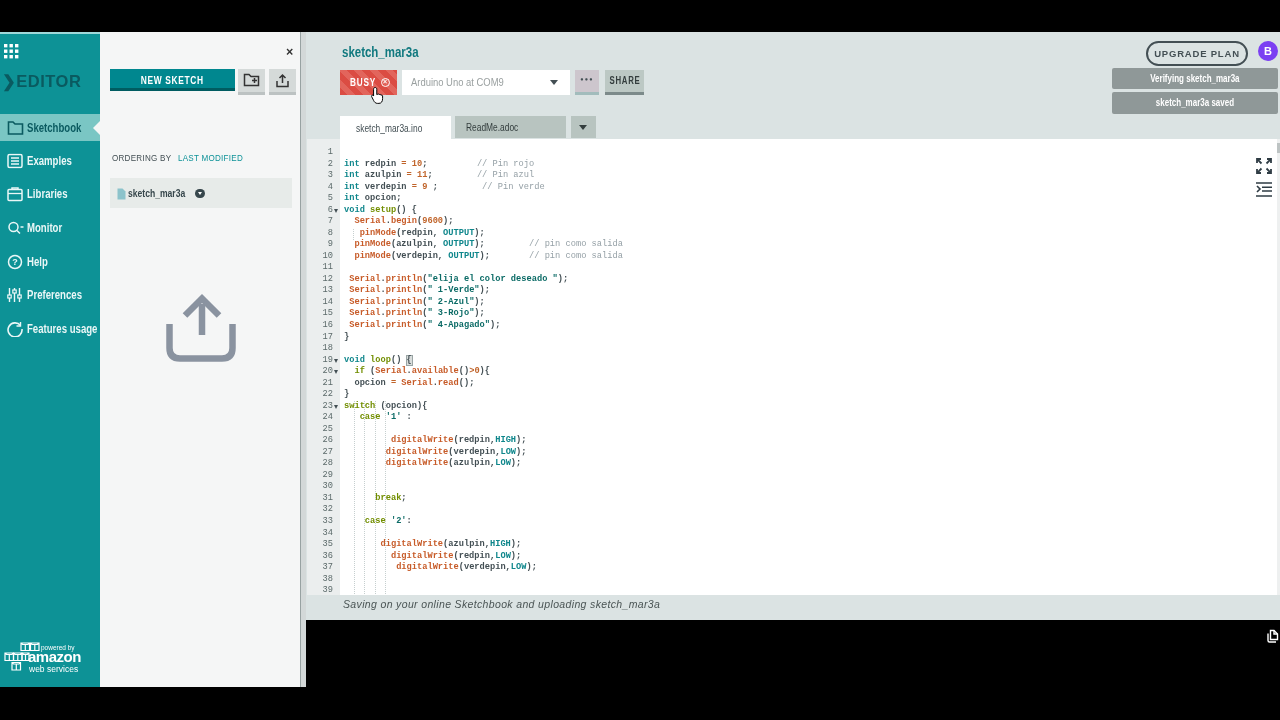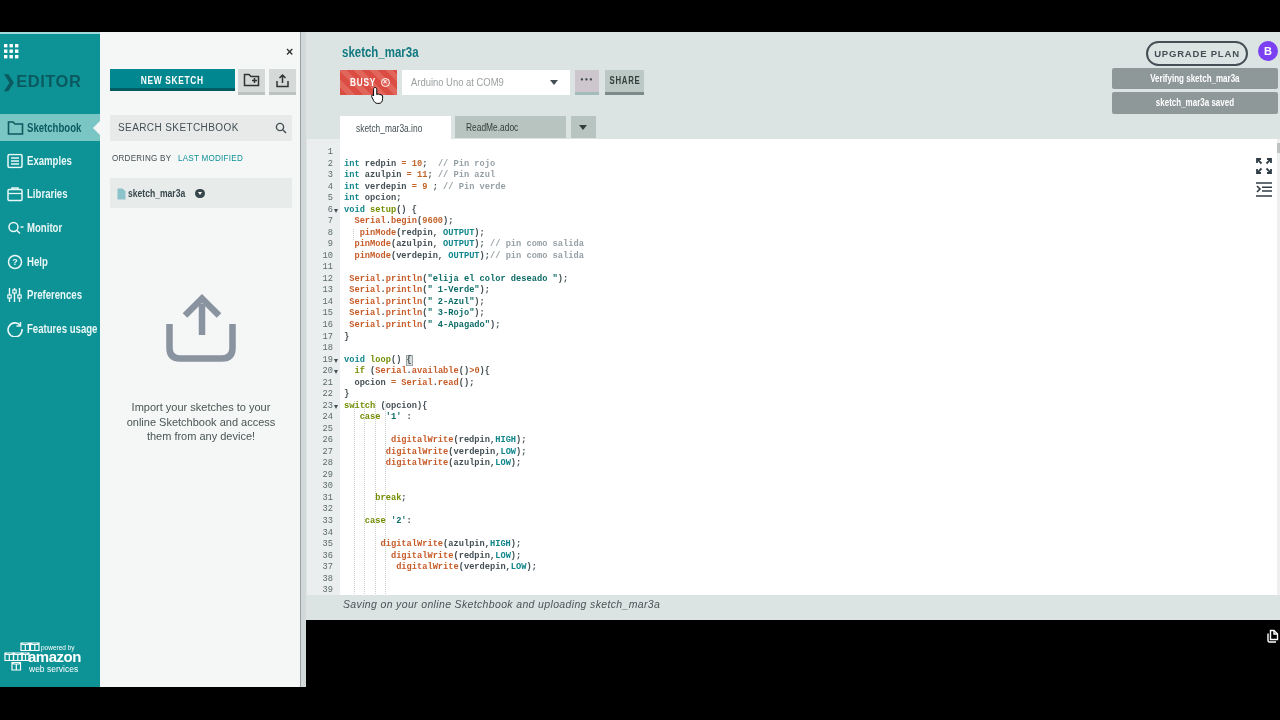--- a/index.html
+++ b/index.html
@@ -58,21 +58,21 @@
 
   
   #codewrap { left:1px; top:107px; width:974px; height:456px; background:#fff; overflow:hidden; }
   #gutter { position:absolute; left:0; top:0; width:33px; height:456px; background:#ebeeee; color:#5b6a6a; font-family:"Liberation Mono", monospace; font-size:8.7px; line-height:11.53px; text-align:right; padding:8px 7px 0 0; }
   #code { position:absolute; left:37px; top:8px; font-family:"Liberation Mono", monospace; font-size:8.7px; line-height:11.53px; font-weight:bold; color:#434f54; white-space:pre; }
   #code .k { color:#0e868b; } 
   #code .g { color:#728e00; } 
   #code .f { color:#c75b28; } 
   #code .n { color:#c0642a; } 
   #code .s { color:#0b6b66; } 
-  #code .c { color:#95a0a6; font-weight:bold; } 
+  #code .c { color:#95a0a6; font-weight:normal;margin-left:39px; } 
   .fold { position:absolute; width:0; height:0; border-left:2.8px solid transparent; border-right:2.8px solid transparent; border-top:4px solid #434f54; }
   .guide { position:absolute; width:0; border-left:1px dotted #c6cfcf; }
   #brkbox { position:absolute; left:99px; top:216px; width:6.5px; height:10.5px; background:#d9dddc; border:1px solid #9aa5a5; }
   
   #scroll { position:absolute; left:970px; top:0; width:4px; height:456px; background:#eef0f0; }
   #scroll .th { position:absolute; left:0; top:4px; width:4px; height:10px; background:#bdc3c3; }
 
   #statusbar { left:37px; top:566px; font-size:10.5px; color:#4a5454; letter-spacing:0.35px;font-style:italic; }
 
   
@@ -176,43 +176,36 @@
         <path d="M1.5 12.5 V1.5 H6 L8 3.5 H15.5 V12.5 Z" fill="none" stroke="#333" stroke-width="1.5"></path>
         <path d="M11.5 5 v5 M9 7.5 h5" stroke="#333" stroke-width="1.5"></path>
       </svg>
   </div>
   <div class="iconbtn abs" style="left:169px;">
     <svg width="15" height="16" viewBox="0 0 15 16" style="margin:4px 0 0 6px;">
         <path d="M2 8 v5.5 h11 V8" fill="none" stroke="#333" stroke-width="1.5"></path>
         <path d="M7.5 10 V2.5 M4.5 5 L7.5 2 l3 3" fill="none" stroke="#333" stroke-width="1.5"></path>
       </svg>
   </div>
-  <div id="searchbox" class="abs">SEARCH SKETCHBOOK
-    <svg width="12" height="12" viewBox="0 0 12 12" style="position:absolute; right:5px; top:7px;">
-        <circle cx="5" cy="5" r="3.6" fill="none" stroke="#434f54" stroke-width="1.4"></circle>
-        <path d="M7.8 7.8 L11 11" stroke="#434f54" stroke-width="1.4"></path>
-      </svg>
-  </div>
   <div id="ordering" class="abs">ORDERING BY <b>LAST MODIFIED</b></div>
   <div id="sketchrow" class="abs">
     <svg width="9" height="12" viewBox="0 0 9 12" style="position:absolute; left:7px; top:9.5px;">
         <path d="M0.5 0.5 h5 L8.5 3.5 V11.5 H0.5 Z" fill="#8cc3cb"></path>
       </svg>
     <span class="nm">sketch_mar3a</span>
     <div style="position:absolute; left:85px; top:10.5px; width:9.5px; height:9.5px; border-radius:50%; background:#37474c;"></div>
     <div style="position:absolute; left:87.6px; top:14.2px; width:0; height:0; border-left:2.2px solid transparent; border-right:2.2px solid transparent; border-top:3.2px solid #fff;"></div>
   </div>
   <svg id="importicon" class="abs" width="72" height="75" viewBox="0 0 72 75">
     <g fill="none" stroke="#8a93a0" stroke-width="6.5">
       <path d="M4.5 34 V58 Q4.5 68.5 15 68.5 H57 Q67.5 68.5 67.5 58 V34"></path>
       <path d="M37 45 V14"></path>
       <path d="M20 25.5 L37 8.5 L54 25.5"></path>
     </g>
   </svg>
-  <div id="importtxt" class="abs">Import your sketches to your<br>online Sketchbook and access<br>them from any device!</div>
 </div>
 <div id="pline" class="abs"></div>
 <div id="ptrack" class="abs"></div>
 
 <div id="main" class="abs">
   <div id="title" class="abs">sketch_mar3a</div>
   <div id="busy" class="abs"><span style="display:inline-block; transform:scaleX(0.78); transform-origin:0 50%;">BUSY</span><span class="x">×</span></div>
   <div id="boardsel" class="abs"><span style="display:inline-block; transform:scaleX(0.82); transform-origin:0 50%;">Arduino Uno at COM9</span><span class="car"></span></div>
   <div id="dots" class="abs">●●●</div>
   <div id="share" class="abs"><span style="display:inline-block; transform:scaleX(0.78);">SHARE</span></div>

